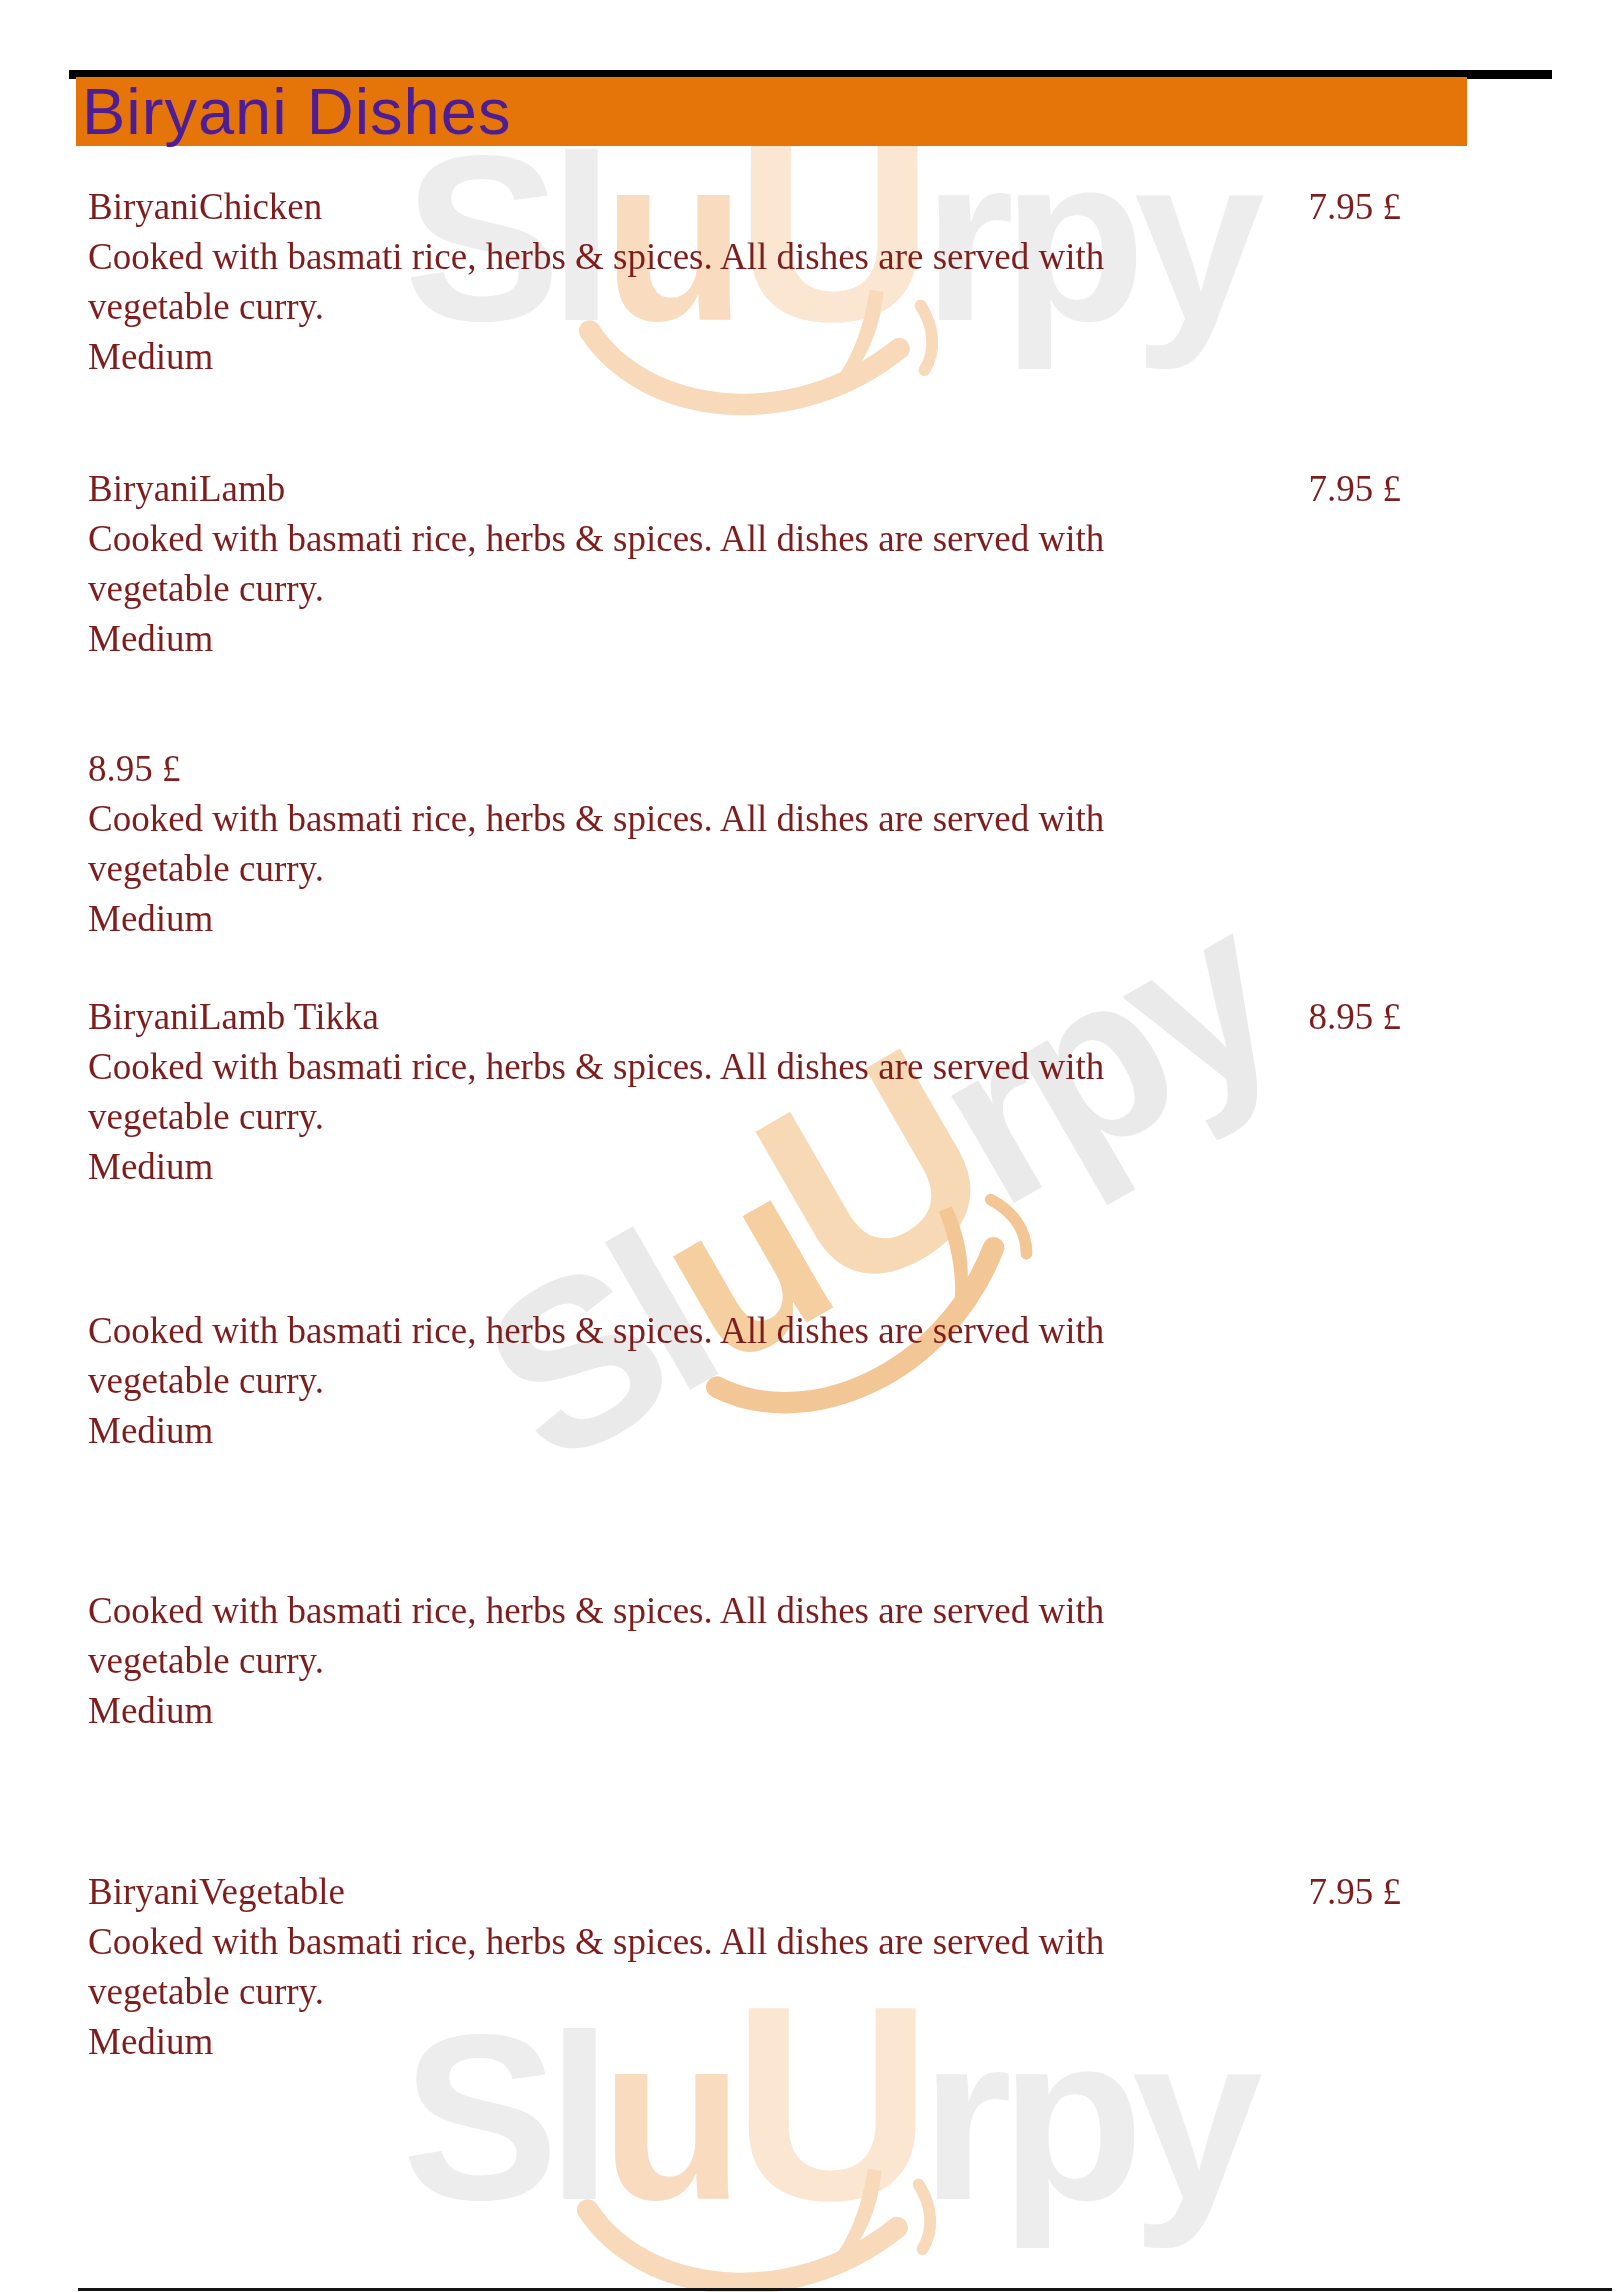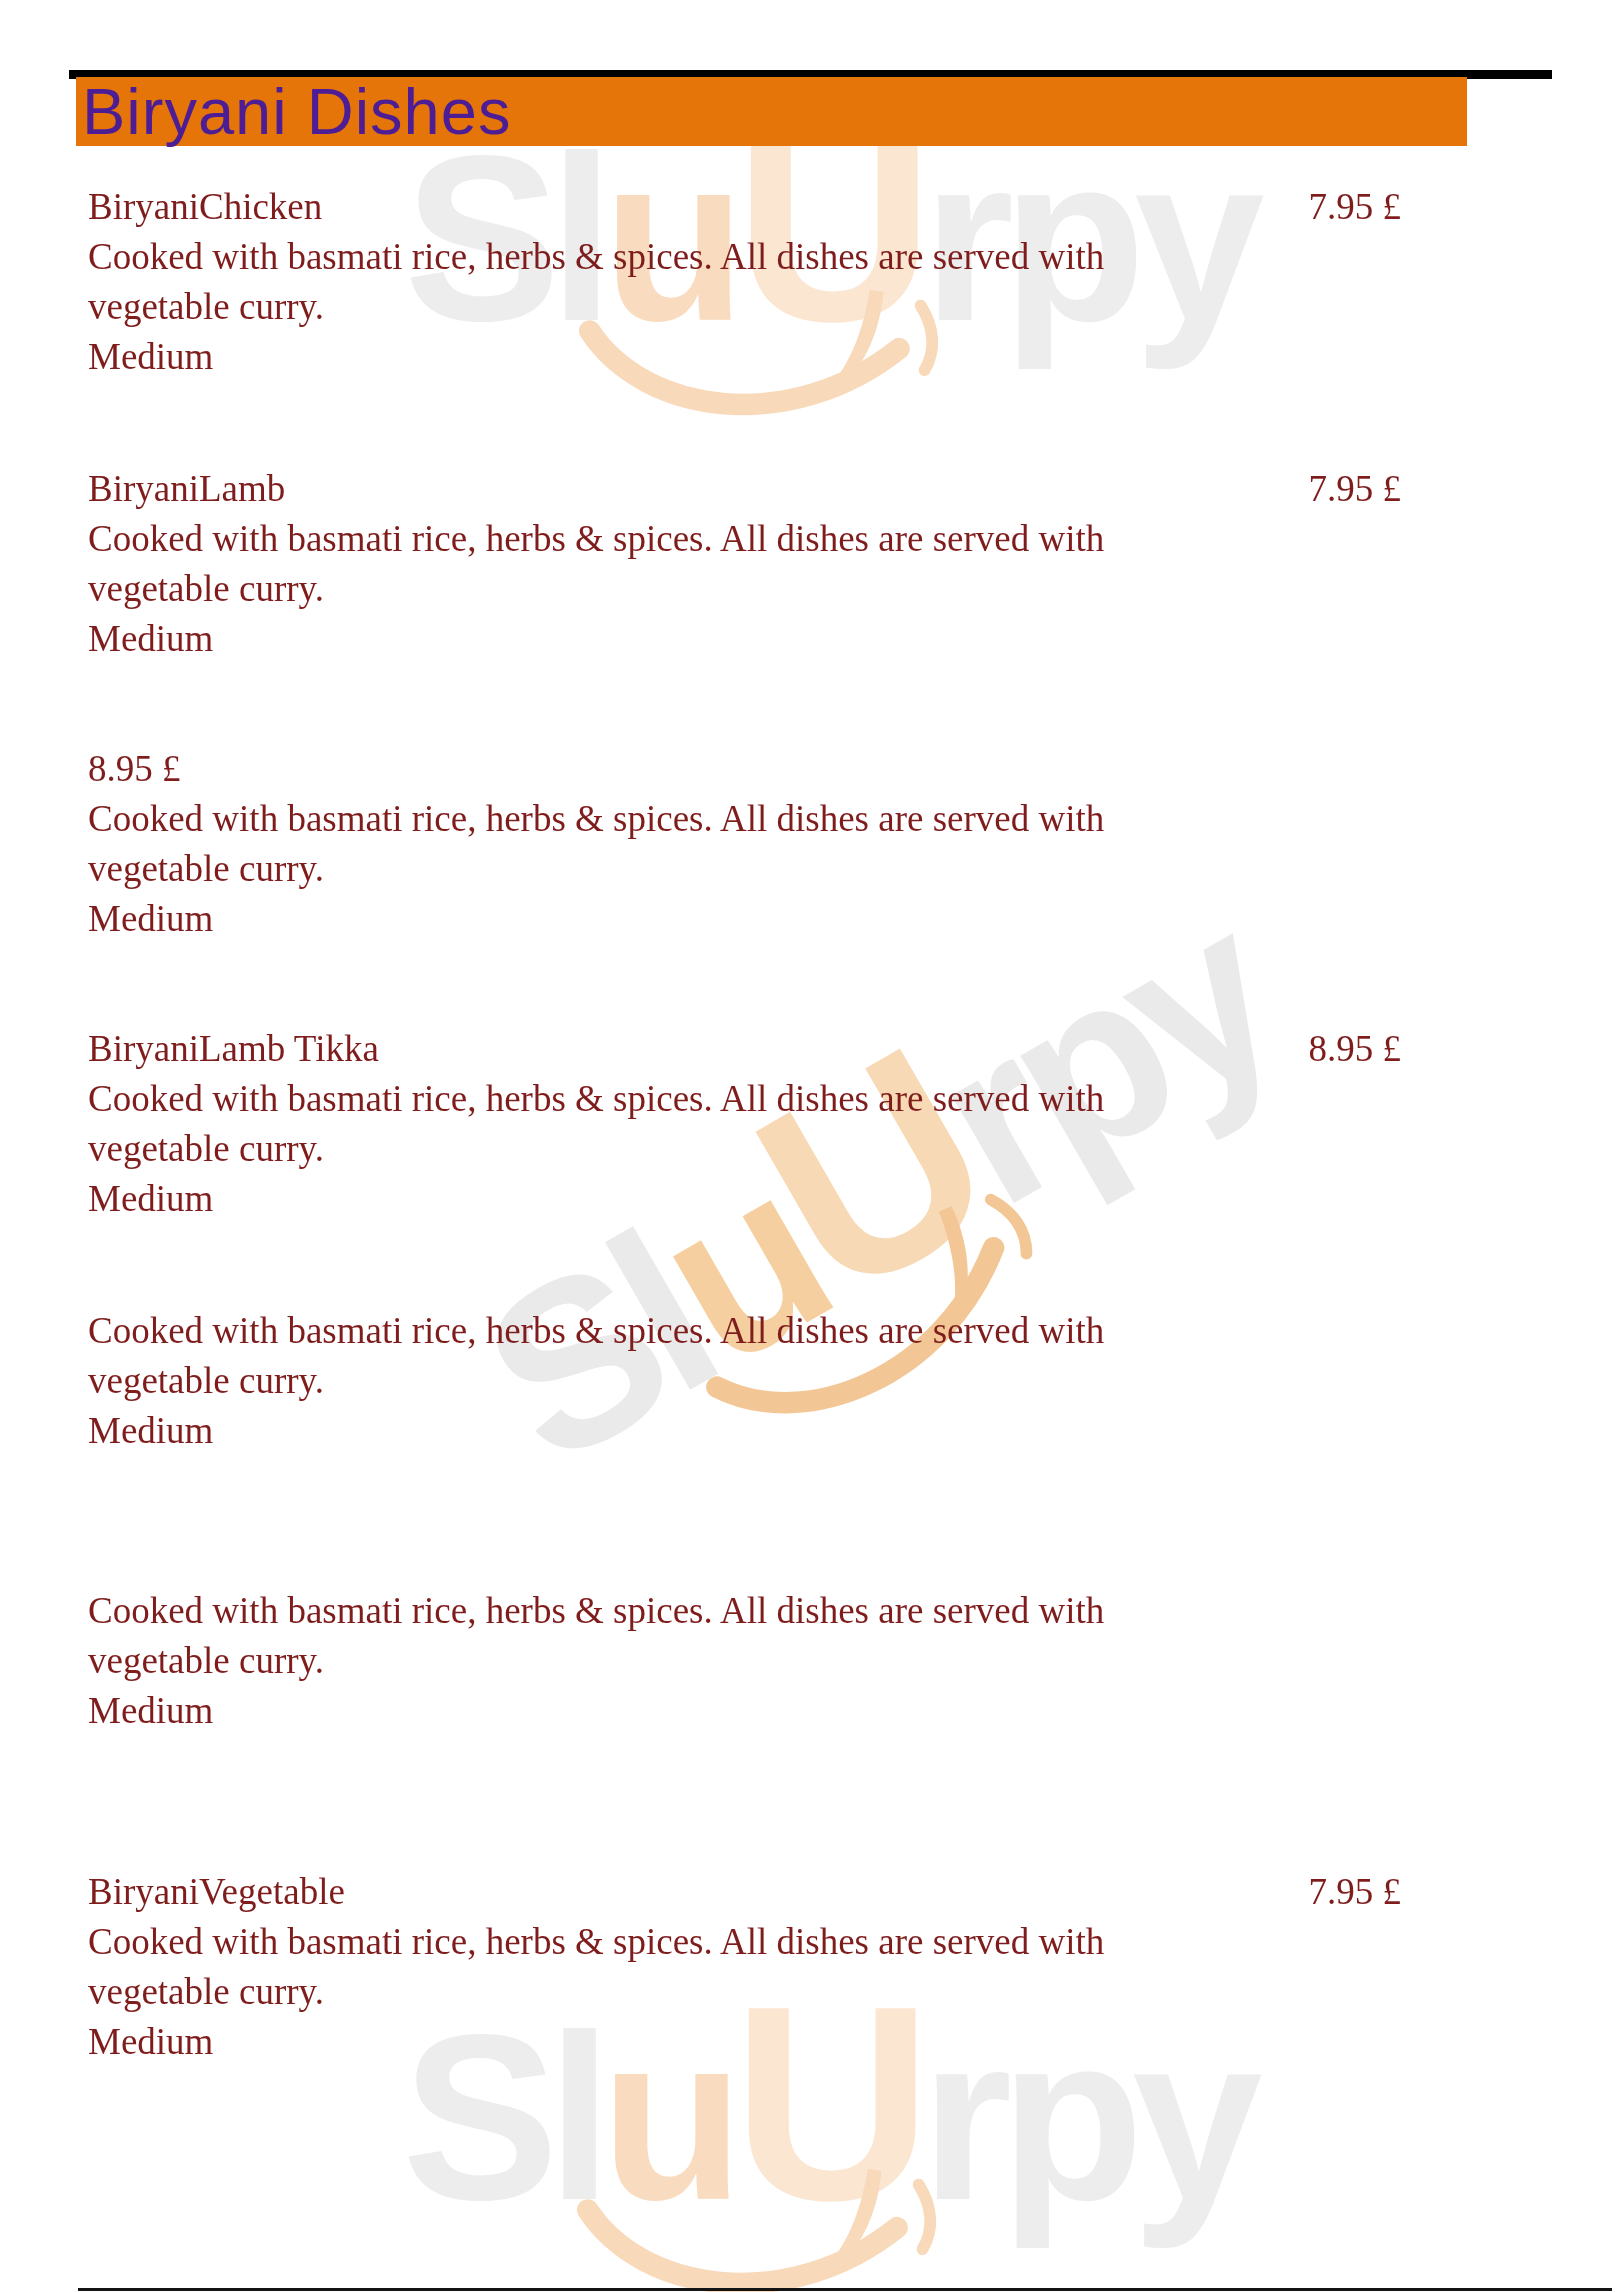--- a/index.html
+++ b/index.html
@@ -110,21 +110,21 @@
 
 <div class="menu-item" style="top:744px">
   <div class="item-head">
     <span class="item-price">8.95 £</span>
   </div>
   <div class="item-desc">Cooked with basmati rice, herbs &amp; spices. All dishes are served with</div>
   <div class="item-desc">vegetable curry.</div>
   <div class="item-spice">Medium</div>
 </div>
 
-<div class="menu-item" style="top:1024px">
+<div class="menu-item" style="top:992px">
   <div class="item-head">
     <span class="item-name">BiryaniLamb Tikka</span>
     <span class="item-price">8.95 £</span>
   </div>
   <div class="item-desc">Cooked with basmati rice, herbs &amp; spices. All dishes are served with</div>
   <div class="item-desc">vegetable curry.</div>
   <div class="item-spice">Medium</div>
 </div>
 
 <div class="menu-item" style="top:1306px">

